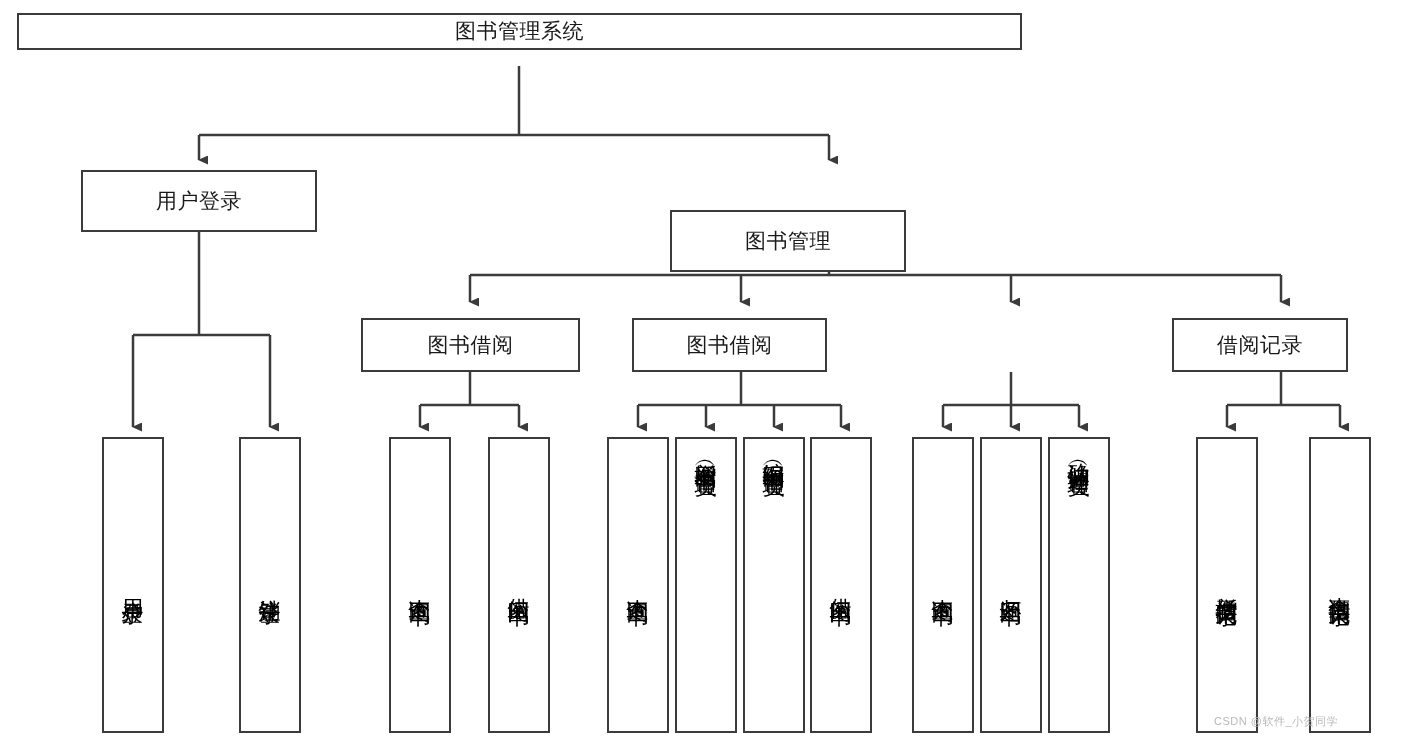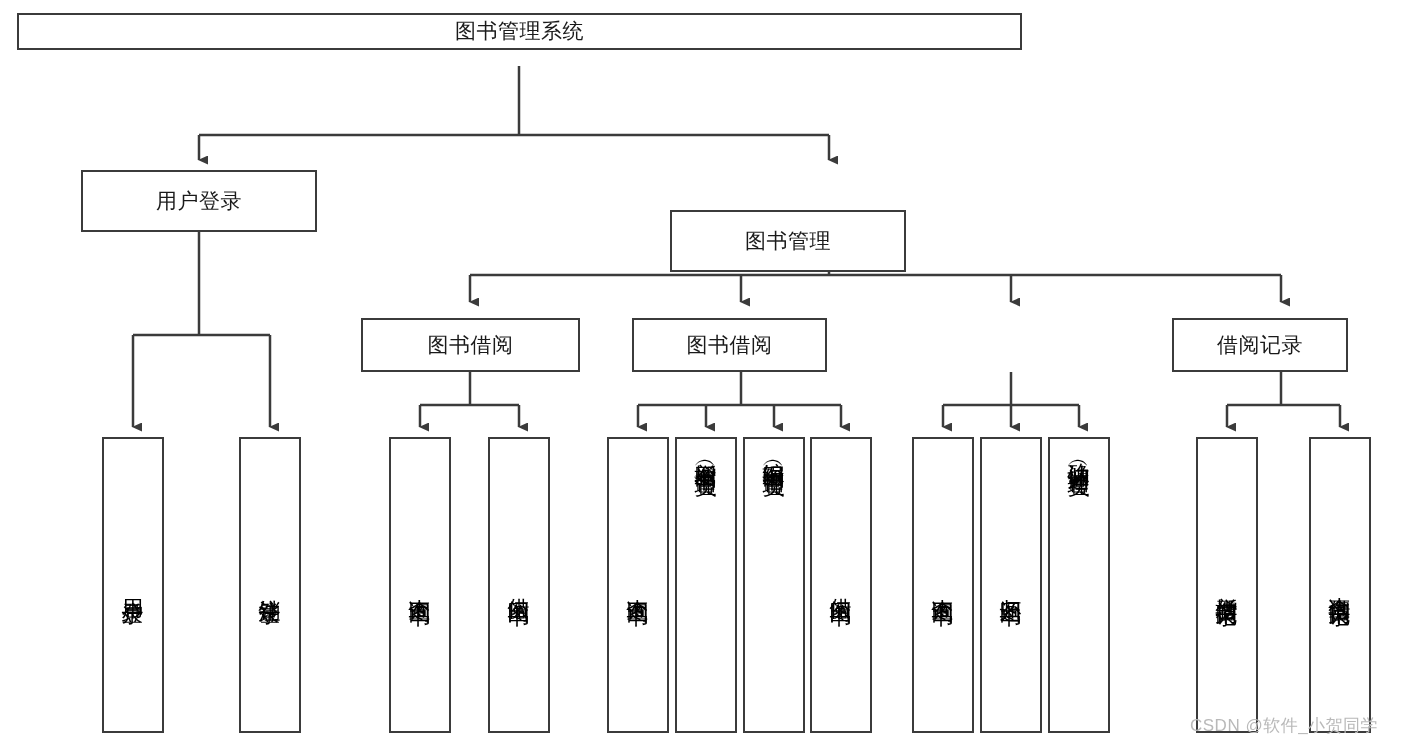--- a/index.html
+++ b/index.html
@@ -59,25 +59,26 @@
     line-height: 1.05;
     letter-spacing: 2px;
     white-space: nowrap;
   }
   .leaf.centered {
     align-items: center;
     padding-top: 0;
   }
   .watermark {
     position: absolute;
-    font-size: 17px;
+    font-size: 11px;
     color: #b9b9b9;
     letter-spacing: 0.5px;
     white-space: nowrap;
     user-select: none;
+    margin-left: 24px;
   }
 </style>
 </head>
 <body>
 
 <div id="canvas">
 
   <svg class="connectors" viewBox="0 0 1405 747" xmlns="http://www.w3.org/2000/svg">
     <defs>
       <marker id="arrow" markerWidth="9" markerHeight="10" refX="4.5" refY="9" orient="auto" markerUnits="userSpaceOnUse">

